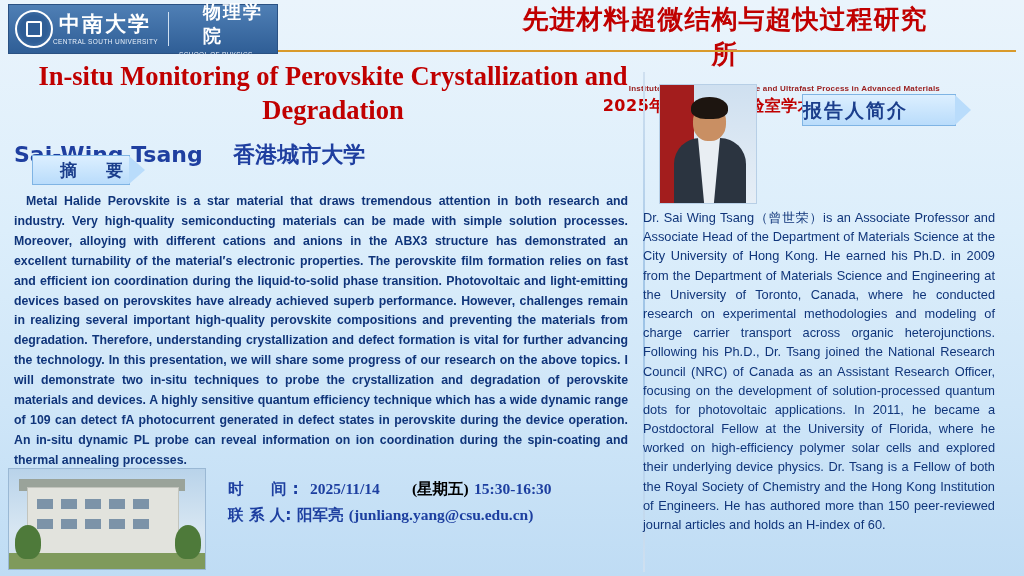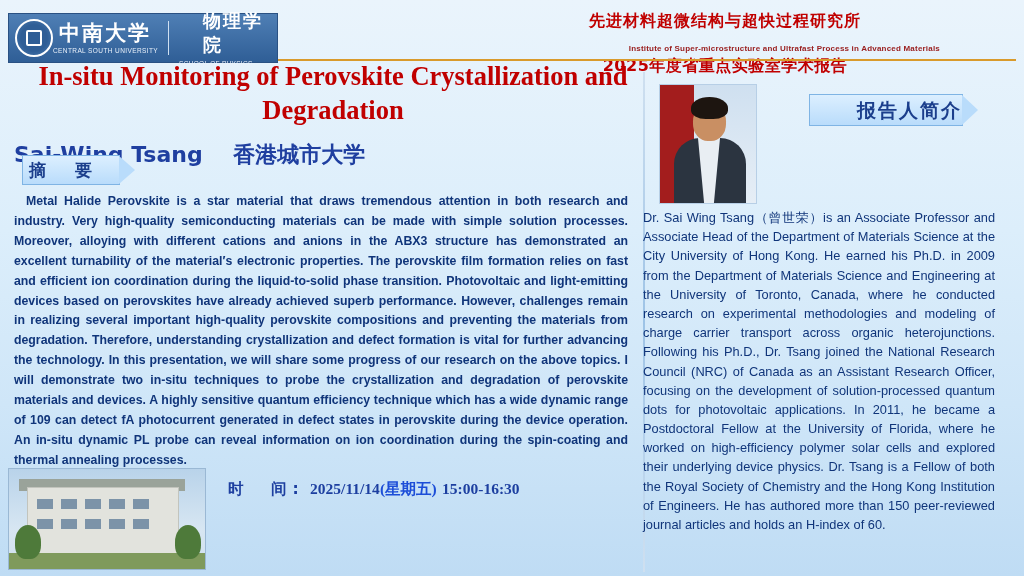--- a/index.html
+++ b/index.html
@@ -4,21 +4,21 @@
 <style>
   html,body{margin:0;padding:0;}
   body{
     width:1024px;height:576px;overflow:hidden;
     font-family:"Liberation Sans", sans-serif;
     background:linear-gradient(180deg,#eaf4fc 0%, #dceefb 40%, #cfe6f8 70%, #bfdcf4 100%);
     position:relative;
   }
   
   .header{
-    position:absolute;left:0;top:9px;width:952px;height:52px;
+    position:absolute;left:0;top:0;width:952px;height:52px;
   }
   .logo-box{
     position:absolute;left:8px;top:4px;width:268px;height:48px;
     background:linear-gradient(180deg,#4f7fb5 0%, #2f5e96 100%);
     border:1px solid #2a5183;
     display:flex;align-items:center;
   }
   .logo-seal{
     width:34px;height:34px;border-radius:50%;
     border:2px solid #ffffff;margin-left:6px;
@@ -42,21 +42,21 @@
     width:1px;height:34px;background:#cfe0f2;margin:0 10px;flex:none;
   }
   .logo-right-cn{
     color:#ffffff;font-family:"DejaVu Sans", sans-serif;font-size:18px;font-weight:bold;letter-spacing:2px;padding-left:24px;
   }
   .logo-right-en{color:#e8f0fa;font-size:6.5px;letter-spacing:.3px;margin-top:3px;}
   .hdr-right{
     position:absolute;right:12px;top:2px;text-align:center;width:430px;
   }
   .hdr-cn{
-    color:#c00000;font-family:Liberation Sans, sans-serif;font-weight:bold;font-size:16px;letter-spacing:1px;
+    color:#c00000;font-family:Liberation Sans, sans-serif;font-weight:bold;font-size:26px;letter-spacing:1px;
   }
   .hdr-en{
     color:#9a2020;font-size:8px;font-weight:bold;letter-spacing:.2px;margin-top:12px;text-align:right;
   }
   .hdr-sub{
     color:#c00000;font-family:"DejaVu Sans", sans-serif;font-weight:bold;font-size:16px;margin-top:3px;letter-spacing:.5px;
   }
   .hdr-rule{
     position:absolute;left:278px;top:50px;width:738px;height:2px;background:#d99a2b;
   }
@@ -78,29 +78,29 @@
     border:1px solid #7fb4e4;
   }
   .tag:after{
     content:"";position:absolute;right:-16px;top:0;
     border-top:0 solid transparent;
     border-left:16px solid #b9dcfb;
     border-bottom:0 solid transparent;
     height:100%;
   }
   .tag-abstract{
-    left:22px;top:155px;width:96px;height:28px;line-height:28px;
-    text-align:left;font-size:17px;letter-spacing:6px;text-indent:6px;
+    left:32px;top:155px;width:96px;height:28px;line-height:28px;
+    text-align:right;font-size:17px;letter-spacing:6px;text-indent:6px;
   }
   .tag-abstract:after{
     border-top:14px solid transparent;border-bottom:14px solid transparent;height:0;
   }
   .tag-bio{
     left:802px;top:94px;width:152px;height:30px;line-height:30px;
-    text-align:right;font-size:19px;letter-spacing:2px;margin-left:7px;
+    text-align:left;font-size:19px;letter-spacing:2px;
   }
   .tag-bio:after{
     border-top:15px solid transparent;border-bottom:15px solid transparent;height:0;
   }
   
   .abstract{
     position:absolute;left:14px;top:192px;width:614px;
     color:#10357a;font-weight:bold;font-size:12.3px;line-height:1.62;
     text-align:justify;
   }
@@ -150,21 +150,21 @@
   .b-win{position:absolute;background:#7c93a8;}
   .b-grass{position:absolute;left:0;bottom:0;width:196px;height:16px;background:#7f9a5c;}
   .b-tree{position:absolute;bottom:10px;width:26px;height:34px;border-radius:50% 50% 40% 40%;background:#4e7a3a;}
   
   .info{
     position:absolute;left:228px;top:476px;width:410px;
     color:#1d3fa0;font-weight:bold;font-family:"DejaVu Sans", sans-serif;
     font-size:15.5px;line-height:1.62;
   }
   .info .lab{letter-spacing:6px;}
-  .info .red{color:#1d4ed8;}
+  .info .red{color:#000000;padding-left:32px;}
   .info .val{font-family:"Liberation Serif", serif;font-weight:bold;text-align:right;}
 </style>
 </head>
 <body>
 
 <div class="header">
   <div class="logo-box">
     <div class="logo-seal"></div>
     <div class="logo-left">
       <div class="logo-cn">中南大学</div>
@@ -224,15 +224,20 @@
   <div class="b-win" style="left:124px;top:50px;width:16px;height:10px;"></div>
   <div class="b-grass"></div>
   <div class="b-tree" style="left:6px;"></div>
   <div class="b-tree" style="left:166px;"></div>
 </div>
 
 <div class="info">
   <div>
     <span class="lab">时　间:</span>
     <span class="val">2025/11/14</span><span class="val red">(星期五)</span>
-    <span class="val">15:00-16:30</span>
+    <span class="val">15:30-16:30</span>
+  </div>
+  <div>
+    <span>联 系 人:</span>
+    <span>阳军亮</span>
+    <span class="val">(junliang.yang@csu.edu.cn)</span>
   </div>
 </div>
 
 </body></html>

